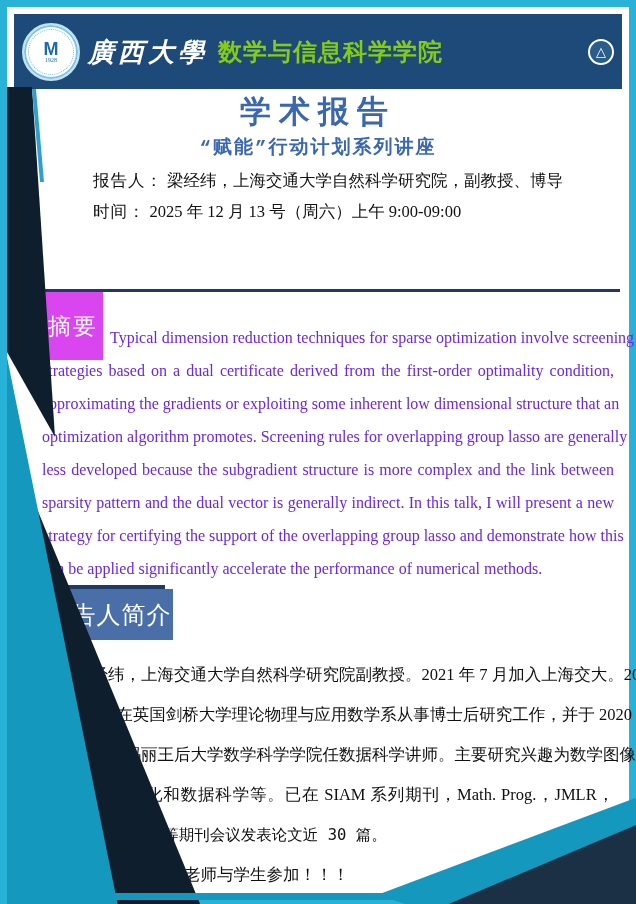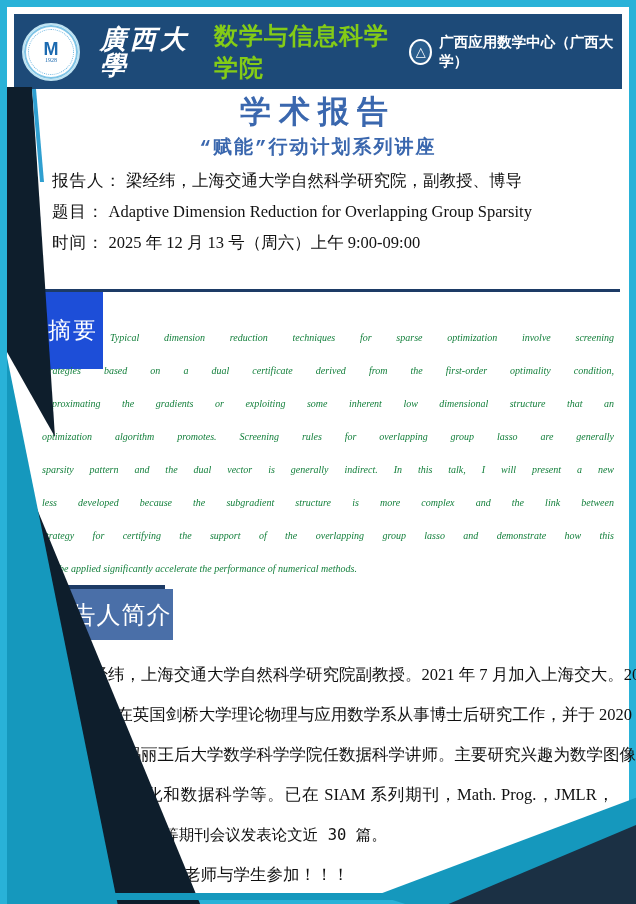--- a/index.html
+++ b/index.html
@@ -10,21 +10,21 @@
   
   .header{position:absolute;left:7px;top:7px;right:7px;height:75px;background:#1d4a78;
           display:flex;align-items:center;padding:0 8px;box-sizing:border-box;}
   .uni-logo{width:54px;height:54px;border-radius:50%;background:#ffffff;border:2px solid #bfe3f2;
             display:flex;flex-direction:column;align-items:center;justify-content:center;flex:0 0 auto;
             box-shadow:0 0 0 2px #7fc4e6 inset;}
   .uni-logo .ring{width:44px;height:44px;border-radius:50%;border:1.5px dotted #6db6e0;
             display:flex;flex-direction:column;align-items:center;justify-content:center;}
   .uni-logo .mono{color:#1c6ab0;font-weight:bold;font-size:18px;line-height:16px;font-family:"Liberation Sans",sans-serif;}
   .uni-logo .yr{color:#1c6ab0;font-size:6px;line-height:6px;}
-  .uni-names{margin-left:20px;display:flex;align-items:center;}
+  .uni-names{margin-left:8px;display:flex;align-items:center;}
   .uni-zh{color:#ffffff;font-size:26px;line-height:26px;font-style:italic;font-weight:bold;letter-spacing:4px;
           font-family:"DejaVu Serif","Liberation Serif",serif;}
   .uni-en{color:#e8f1f8;font-size:10.5px;letter-spacing:1px;font-weight:bold;margin-top:3px;}
   .school{margin-left:10px;display:flex;flex-direction:column;}
   .school-zh{color:#84cc16;font-size:24px;font-weight:bold;letter-spacing:1px;
              font-family:Liberation Sans, sans-serif;}
   .school-en{color:#d7e5f2;font-size:8.5px;margin-top:3px;font-family:"Liberation Sans",sans-serif;}
   .orgs{margin-left:auto;display:flex;flex-direction:column;gap:4px;}
   .org-row{display:flex;align-items:center;gap:7px;}
   .org-label{color:#ffffff;font-weight:bold;font-size:14.5px;font-family:"Liberation Sans","DejaVu Sans",sans-serif;}
@@ -39,28 +39,28 @@
   
   .title-main{position:absolute;left:0;right:0;top:84px;text-align:center;color:#3a67ae;font-weight:bold;
               font-size:31px;letter-spacing:8px;}
   .title-sub{position:absolute;left:0;right:0;top:127px;text-align:center;color:#3a67ae;font-weight:bold;
              font-size:19px;letter-spacing:2px;font-family:Liberation Mono, monospace;}
 
   
   .info{position:absolute;left:45px;top:158px;right:30px;color:#111111;font-size:16.5px;}
   .info-row{height:31px;line-height:31px;white-space:nowrap;}
   .info-row.last{margin-top:4px;}
-  .info-label{letter-spacing:1px;}
+  .info-label{letter-spacing:1px;margin-left:41px;}
   .info-value{margin-left:4px;}
 
   
   .rule-abstract{position:absolute;left:30px;top:282px;right:9px;height:3px;background:#1d3b66;}
-  .abstract-box{position:absolute;left:36px;top:285px;width:60px;height:77px;background:#1d4ed8;
+  .abstract-box{position:absolute;left:36px;top:285px;width:60px;height:68px;background:#d946ef;
                 color:#ffffff;font-size:23px;display:flex;align-items:center;justify-content:center;letter-spacing:2px;}
-  .abstract-text{position:absolute;left:35px;right:15px;top:314px;color:#15803d;font-size:10px;font-style:italic;}
+  .abstract-text{position:absolute;left:35px;right:15px;top:314px;color:#6d28d9;font-size:16px;}
   .a-line{height:33px;line-height:33px;text-align:justify;text-align-last:justify;white-space:nowrap;}
   .a-line.first{padding-left:68px;}
   .a-line.lastline{text-align-last:left;}
 
   
   .bio-strip{position:absolute;left:30px;top:578px;width:128px;height:4px;background:#1d3b66;}
   .bio-box{position:absolute;left:38px;top:582px;width:128px;height:51px;background:#4a6fa8;
            color:#ffffff;font-size:24px;display:flex;align-items:center;justify-content:center;letter-spacing:1px;}
   .bio-text{position:absolute;left:35px;right:15px;top:648px;color:#101010;font-size:16.5px;}
   .b-line{height:40px;line-height:40px;text-align:justify;text-align-last:justify;white-space:nowrap;}
@@ -94,49 +94,45 @@
     </div>
     <div class="uni-names">
       <span class="uni-zh">廣西大學</span>
     </div>
     <div class="school">
       <span class="school-zh">数学与信息科学学院</span>
     </div>
     <div class="orgs">
       <div class="org-row">
         <span class="org-icon-math">△</span>
-        <span class="org-label">广西应用数学中心（广西大学）</span>
       </div>
     </div>
   </div>
 
   <div class="title-main">学术报告</div>
   <div class="title-sub">“赋能”行动计划系列讲座</div>
 
   <div class="info">
     <div class="info-row">
       <span class="info-label">报告人：</span><span class="info-value">梁经纬，上海交通大学自然科学研究院，副教授、博导</span>
-    </div>
-    <div class="info-row">
-      <span class="info-label">题目：</span><span class="info-value">Adaptive Dimension Reduction for Overlapping Group Sparsity</span>
     </div>
     <div class="info-row">
       <span class="info-label">时间：</span><span class="info-value">2025 年 12 月 13 号（周六）上午 9:00-09:00</span>
     </div>
   </div>
 
   <div class="rule-abstract"></div>
   <div class="abstract-box">摘要</div>
   <div class="abstract-text">
     <div class="a-line first">Typical dimension reduction techniques for sparse optimization involve screening</div>
     <div class="a-line">strategies based on a dual certificate derived from the first-order optimality condition,</div>
     <div class="a-line">approximating the gradients or exploiting some inherent low dimensional structure that an</div>
     <div class="a-line">optimization algorithm promotes. Screening rules for overlapping group lasso are generally</div>
+    <div class="a-line">less developed because the subgradient structure is more complex and the link between</div>
     <div class="a-line">sparsity pattern and the dual vector is generally indirect. In this talk, I will present a new</div>
-    <div class="a-line">less developed because the subgradient structure is more complex and the link between</div>
     <div class="a-line">strategy for certifying the support of the overlapping group lasso and demonstrate how this</div>
     <div class="a-line lastline">can be applied significantly accelerate the performance of numerical methods.</div>
   </div>
 
   <div class="bio-strip"></div>
   <div class="bio-box">报告人简介</div>
   <div class="bio-text">
     <div class="b-line indent">梁经纬，上海交通大学自然科学研究院副教授。2021 年 7 月加入上海交大。2017</div>
     <div class="b-line">至 2020 年在英国剑桥大学理论物理与应用数学系从事博士后研究工作，并于 2020 年</div>
     <div class="b-line">底加入伦敦玛丽王后大学数学科学学院任数据科学讲师。主要研究兴趣为数学图像处</div>

